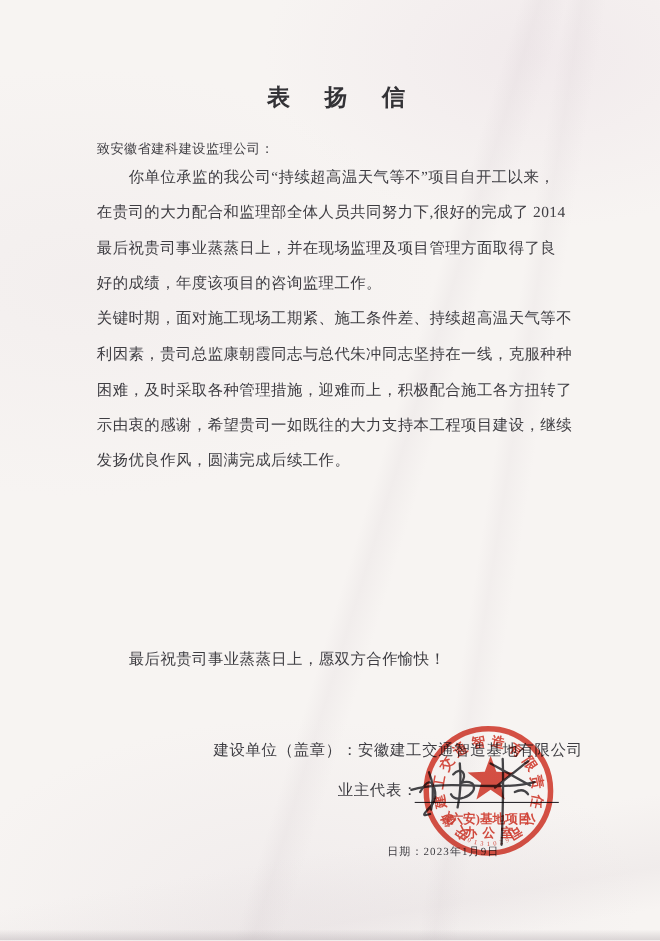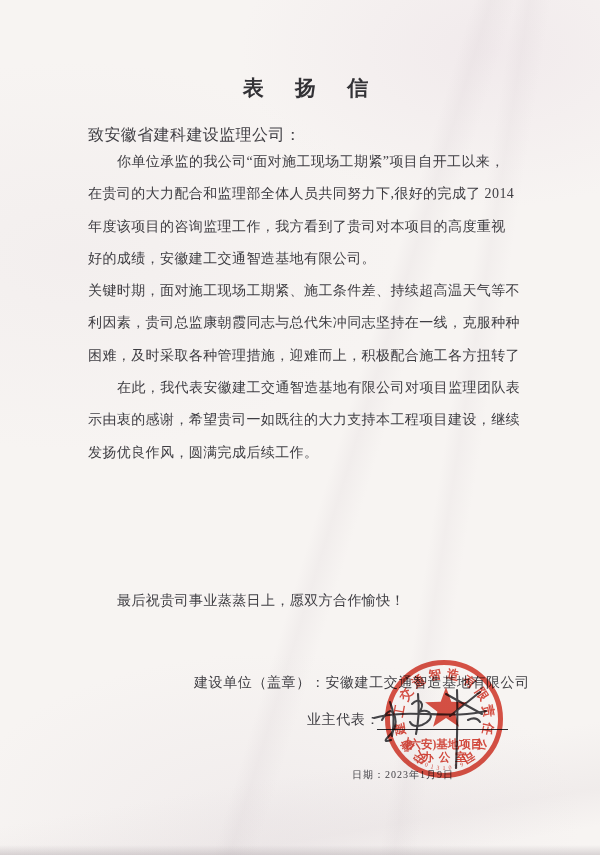--- a/index.html
+++ b/index.html
@@ -30,21 +30,21 @@
     background:linear-gradient(to top, rgba(180,172,176,.45), rgba(180,172,176,0));
   }
   .title{
     position:absolute;top:74px;left:0;width:600px;
     text-align:center;font-size:21px;font-weight:700;letter-spacing:13px;
     color:#333236;
     margin-left:12px;
   }
   .salutation{
     position:absolute;top:120px;left:88px;width:470px;
-    font-size:16px;line-height:30px;color:#3e3d42;letter-spacing:.4px;
+    font-size:12px;line-height:30px;color:#3e3d42;letter-spacing:.4px;
   }
   .body-block{
     position:absolute;top:146px;left:88px;width:436px;
     font-size:14px;color:#3e3d42;letter-spacing:.4px;
   }
   .line{line-height:32.3px;white-space:nowrap;}
   .line.indent{padding-left:29px;}
   .closing{
     position:absolute;top:586px;left:117px;width:440px;
     font-size:14px;line-height:30px;color:#3e3d42;letter-spacing:.4px;
@@ -77,28 +77,27 @@
 </head>
 <body>
 
 <div class="page">
 
   <div class="title">表 扬 信</div>
 
   <div class="salutation">致安徽省建科建设监理公司：</div>
 
   <div class="body-block">
-    <div class="line indent">你单位承监的我公司“面对施工现场工期紧”项目自开工以来，</div>
+    <div class="line indent">你单位承监的我公司“持续超高温天气等不”项目自开工以来，</div>
     <div class="line">在贵司的大力配合和监理部全体人员共同努力下,很好的完成了 2014</div>
-    <div class="line">年度该项目的咨询监理工作，我方看到了贵司对本项目的高度重视</div>
-    <div class="line">好的成绩，安徽建工交通智造基地有限公司。</div>
+    <div class="line">最后祝贵司事业蒸蒸日上，并在现场监理及项目管理方面取得了良</div>
+    <div class="line">好的成绩，年度该项目的咨询监理工作。</div>
     <div class="line">关键时期，面对施工现场工期紧、施工条件差、持续超高温天气等不</div>
     <div class="line">利因素，贵司总监康朝霞同志与总代朱冲同志坚持在一线，克服种种</div>
     <div class="line">困难，及时采取各种管理措施，迎难而上，积极配合施工各方扭转了</div>
-    <div class="line indent">在此，我代表安徽建工交通智造基地有限公司对项目监理团队表</div>
     <div class="line">示由衷的感谢，希望贵司一如既往的大力支持本工程项目建设，继续</div>
     <div class="line">发扬优良作风，圆满完成后续工作。</div>
   </div>
 
   <div class="closing">最后祝贵司事业蒸蒸日上，愿双方合作愉快！</div>
 
   <div class="sig-unit">建设单位（盖章）：安徽建工交通智造基地有限公司</div>
   <div class="sig-rep">业主代表：</div>
   <div class="sig-underline"></div>
   <div class="sig-date">日期：2023年1月9日</div>

